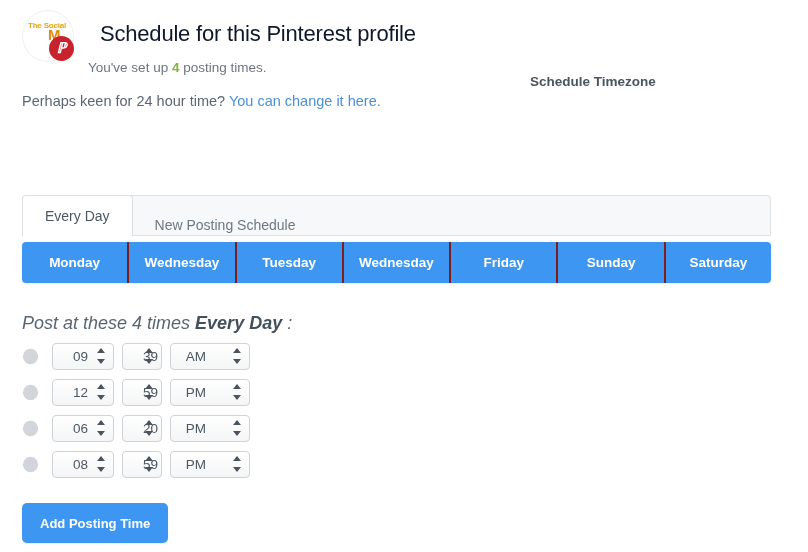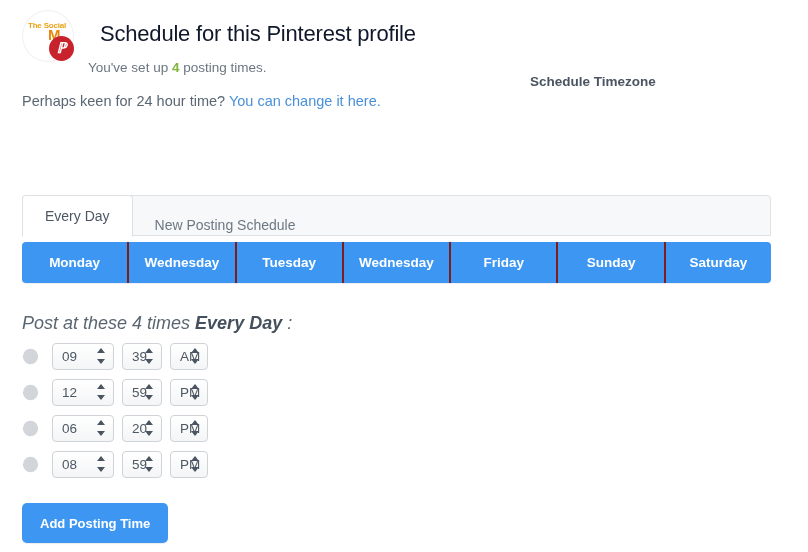--- a/index.html
+++ b/index.html
@@ -255,24 +255,25 @@
     margin-right: 8px;
     box-sizing: border-box;
     cursor: pointer;
   }
   .spinner .val {
     padding: 0 6px 0 9px;
     font-size: 13.5px;
     color: #4d5863;
     font-family: "Liberation Sans", sans-serif;
     min-width: 26px;
+    text-align: right;
   }
   .spinner.hour { width: 62px; }
   .spinner.minute { width: 40px; }
-  .spinner.ampm { width: 38px; }
+  .spinner.ampm { width: 80px; }
   .arrows {
     position: absolute;
     right: 8px;
     top: 50%;
     transform: translateY(-50%);
     width: 9px;
     height: 16px;
     display: flex;
     flex-direction: column;
     justify-content: space-between;

